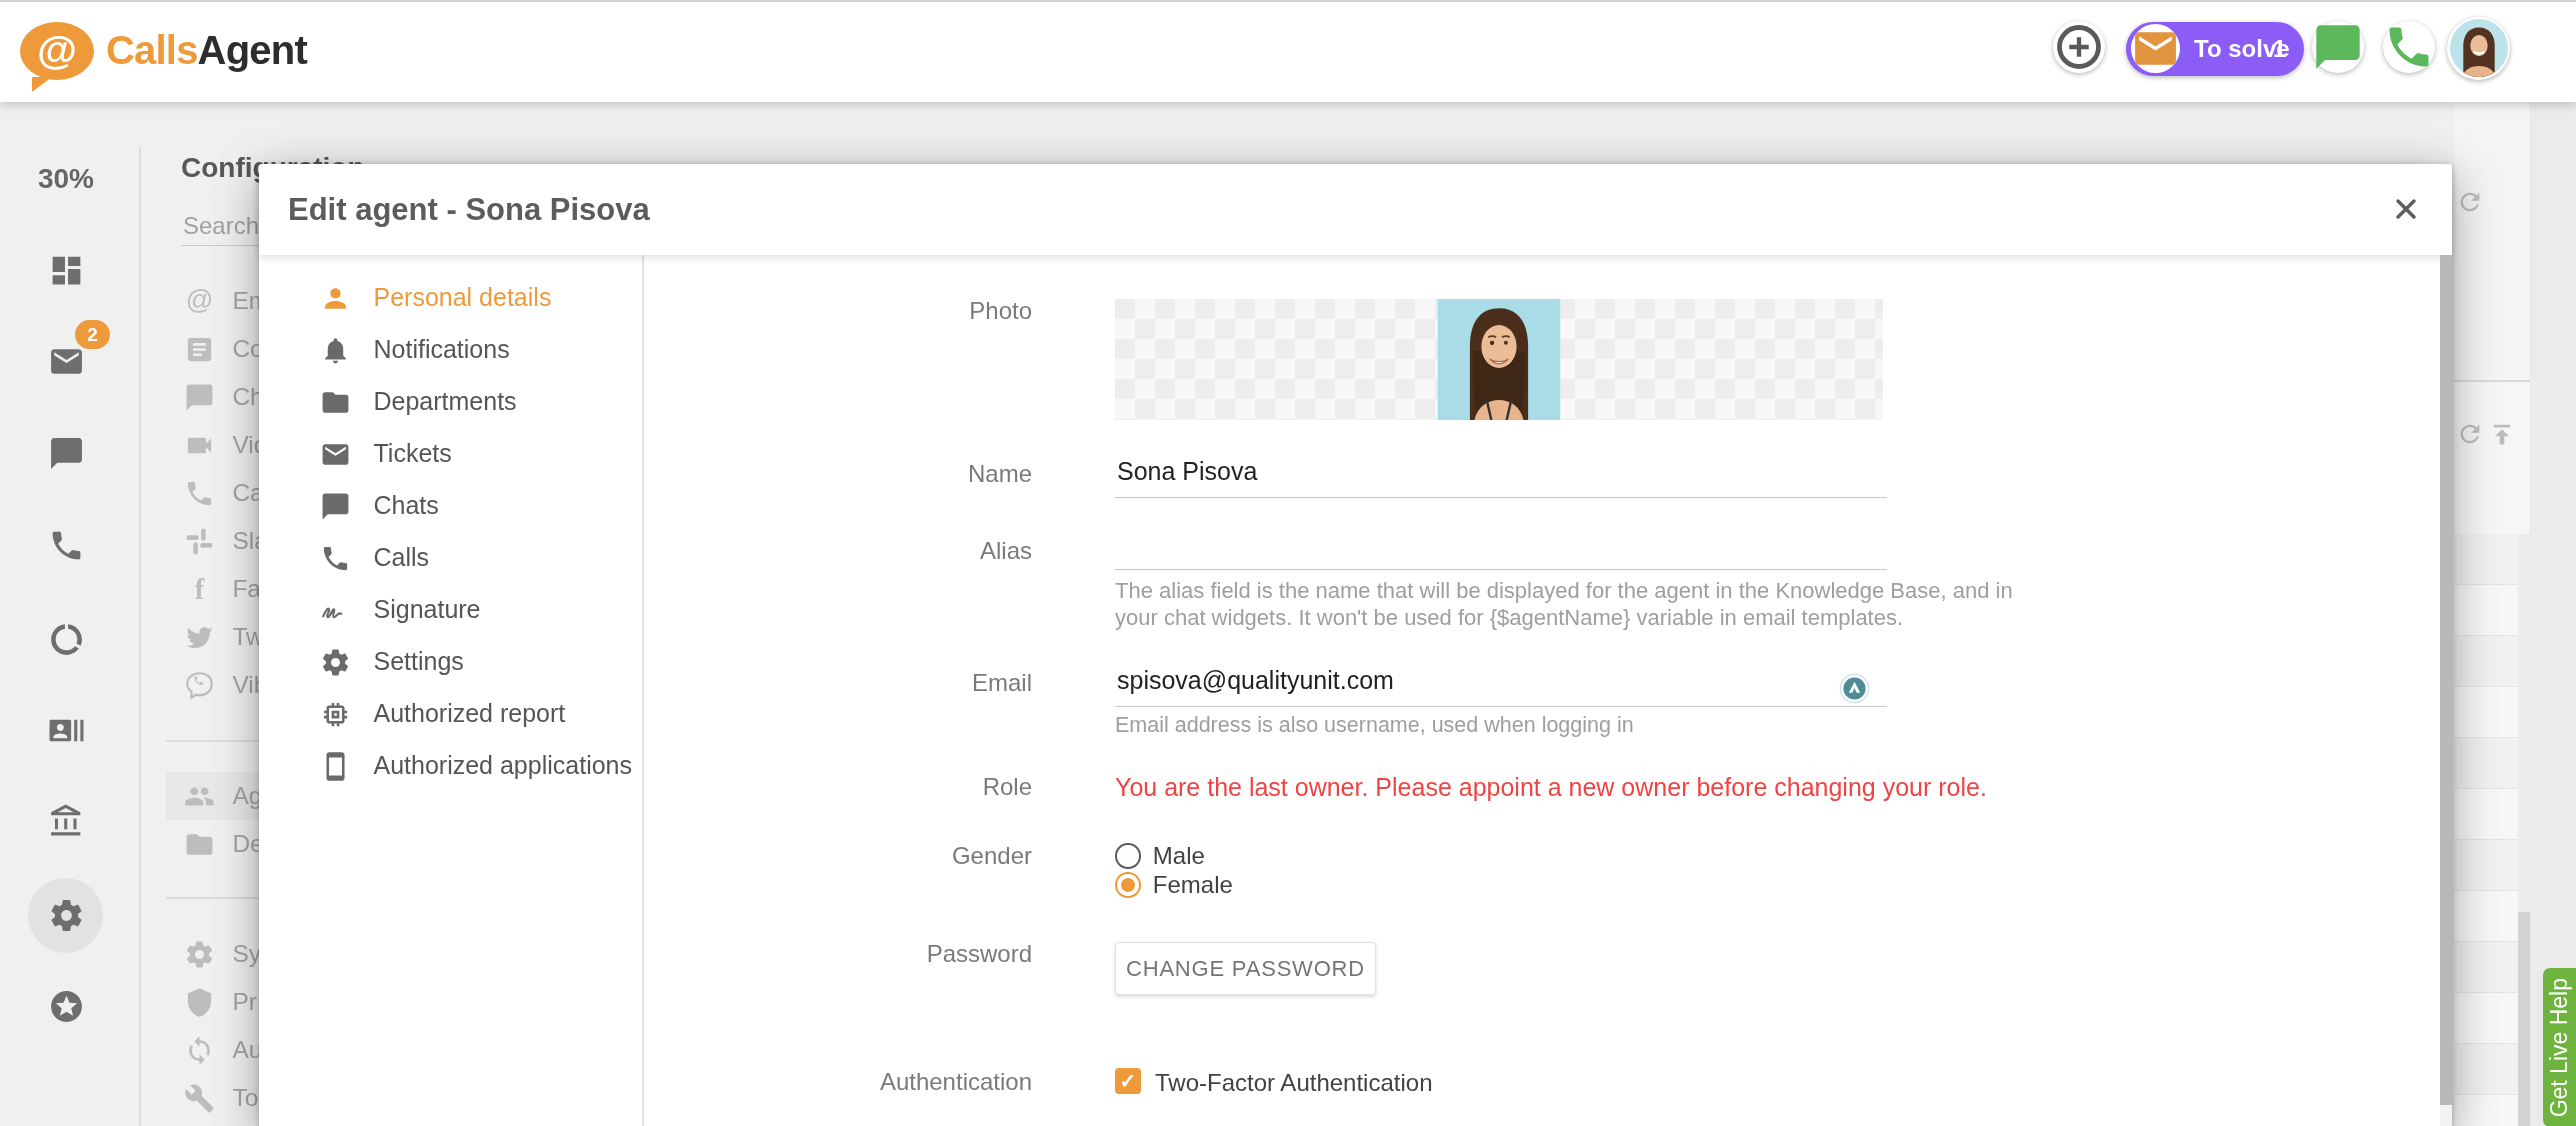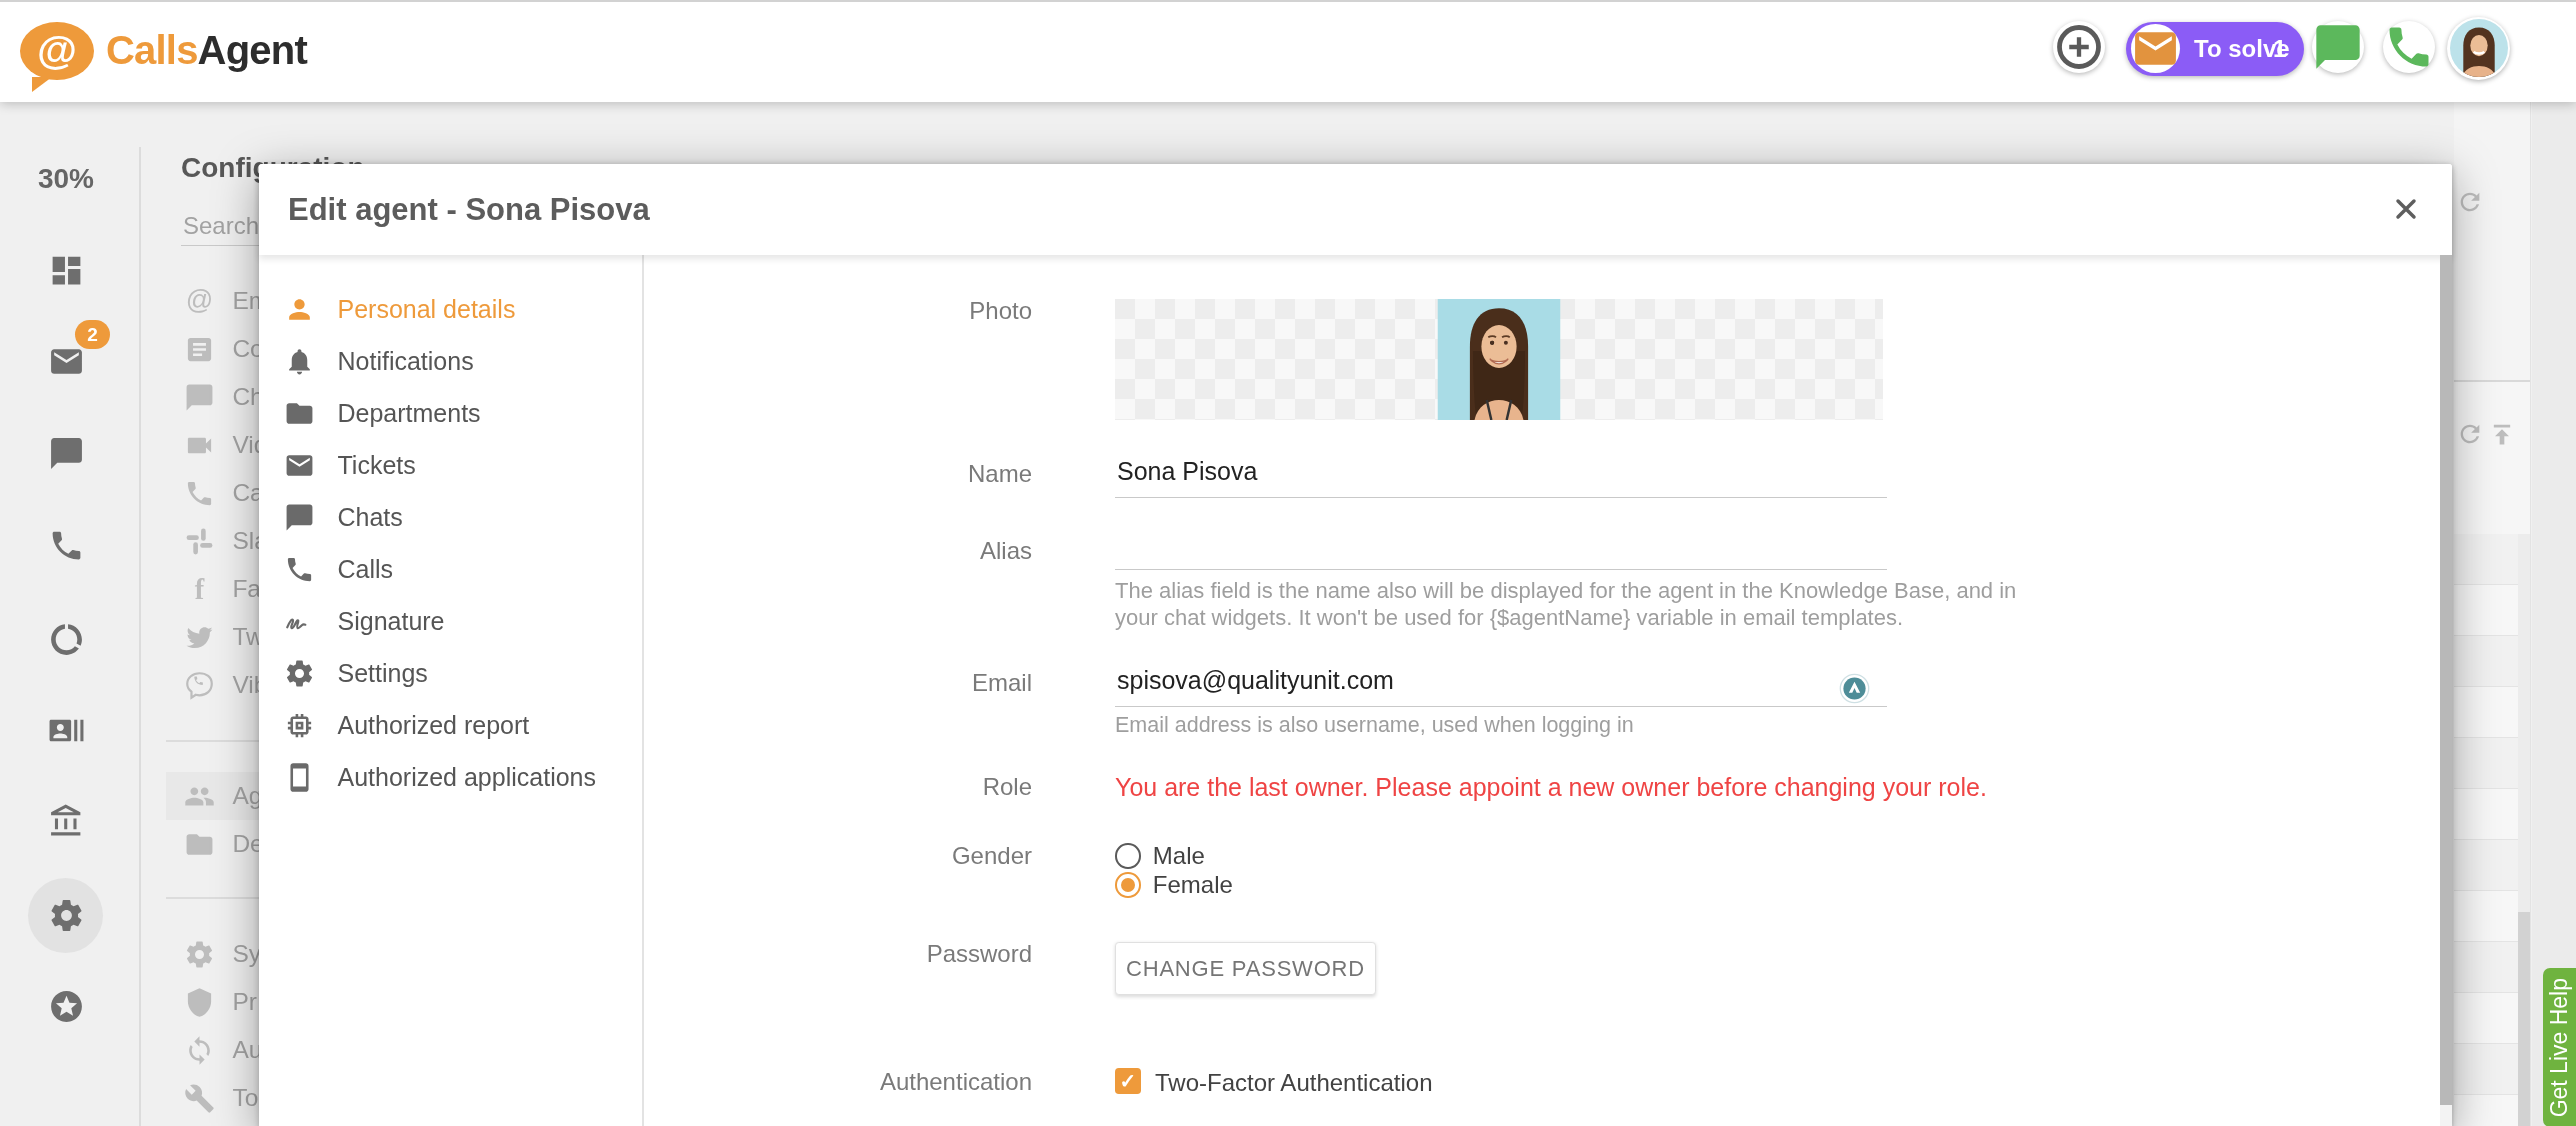--- a/index.html
+++ b/index.html
@@ -73,21 +73,21 @@
          border-radius:3.1px 3.1px 0 0;box-shadow:0 10.7px 46px rgba(0,0,0,.35), 0 1.5px 6.1px rgba(0,0,0,.2);}
   .modal-header{position:absolute;left:0;top:0;width:100%;height:91px;background:#fff;z-index:45;
          box-shadow:0 3.8px 7.7px rgba(0,0,0,.10);border-radius:3.1px 3.1px 0 0;}
   .modal-title{position:absolute;left:29px;top:0;height:80px;line-height:91px;
          font-size:31px;font-weight:bold;color:#5c5c5c;white-space:nowrap;}
   .modal-close{position:absolute;right:23px;top:21.5px;width:46px;height:46px;display:flex;
          align-items:center;justify-content:center;color:#5e5e5e;cursor:pointer;}
   .modal-close svg{width:32px;height:32px;}
   .nav-col-divider{position:absolute;left:383px;top:91px;bottom:0;width:1.5px;background:#e3e3e3;z-index:42;}
   .mnav{position:absolute;left:0;top:119px;width:382px;z-index:42;}
-  .mnav-item{height:52px;display:flex;align-items:center;cursor:pointer;}
+  .mnav-item{height:52px;display:flex;align-items:flex-start;cursor:pointer;padding-left:36px;}
   .mnav-item .ni{width:31px;height:31px;margin-left:24.5px;color:#6a6a6a;flex:0 0 31px;}
   .mnav-item .ni svg{width:31px;height:31px;}
   .mnav-item .nl{margin-left:23px;font-size:25px;color:#555;white-space:nowrap;}
   .mnav-item.active .ni{color:#EE9A3B;}
   .mnav-item.active .nl{color:#EE9A3B;}
 
   .flabel{position:absolute;left:466px;width:307px;text-align:right;font-size:24px;color:#7a7a7a;white-space:nowrap;z-index:42;}
   .checker{position:absolute;left:856px;top:135px;width:768px;height:121px;z-index:42;
      background-image:conic-gradient(#f8f8f8 90deg,#ededed 90deg 180deg,#f8f8f8 180deg 270deg,#ededed 270deg);
      background-size:40px 40px;}
@@ -427,21 +427,21 @@
       <path d="M34 39c2 2.6 10 2.6 12 0 0 0-2 3.4-6 3.4s-6-3.4-6-3.4z" fill="#fff" stroke="#b06a52" stroke-width=".8"></path>
       <path d="M24 79c2-9 9-13 16-13s14 4 16 13z" fill="#E8B48D"></path>
       <path d="M32 66l3 13M48 66l-3 13" stroke="#333" stroke-width="1.6"></path>
     </svg>
 
     <div class="flabel" style="top:296px;">Name</div>
     <input class="finput" style="top: 282px; height: 49px;" value="Sona Pisova">
 
     <div class="flabel" style="top:373px;">Alias</div>
     <input class="finput" style="top: 359px; height: 44px;" value="">
-    <div class="fhelp" style="top:414px;">The alias field is the name also will be displayed for the agent in the Knowledge Base, and in</div>
+    <div class="fhelp" style="top:414px;">The alias field is the name that will be displayed for the agent in the Knowledge Base, and in</div>
     <div class="fhelp" style="top:441px;">your chat widgets. It won't be used for {$agentName} variable in email templates.</div>
 
     <div class="flabel" style="top:505px;">Email</div>
     <input class="finput" style="top: 491px; height: 49px;" value="spisova@qualityunit.com">
     <svg class="np-icon" viewBox="0 0 24 24">
       <circle cx="12" cy="12" r="11" fill="#ffffff" stroke="#cfe0e4" stroke-width="1"></circle>
       <circle cx="12" cy="12" r="8.6" fill="#4E8D98"></circle>
       <path d="M12 6.8l4.4 8.4h-2.7L12 11.6l-1.7 3.6H7.6z" fill="#ffffff"></path>
     </svg>
     <div class="fhelp" style="top:549px;font-size:21.5px;">Email address is also username, used when logging in</div>

